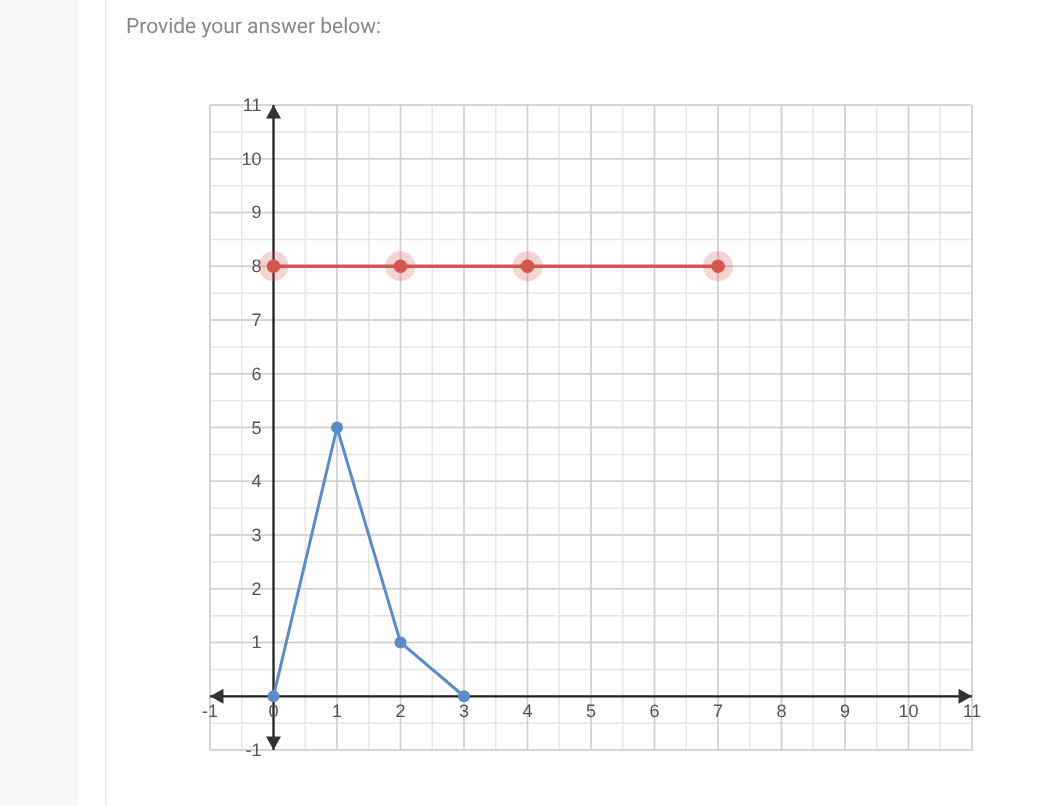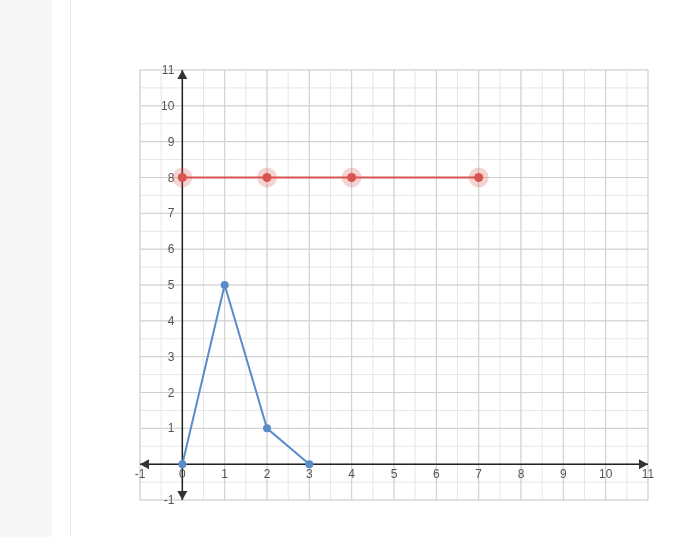--- a/index.html
+++ b/index.html
@@ -20,20 +20,21 @@
 .red-line{stroke:#d9534f;stroke-width:2.2;fill:none;}
 .red-pt{fill:#d9534f;}
 .red-halo{fill:#d9534f;opacity:0.25;}
 </style>
 </head>
 <body>
 <div class="page">
   <div class="leftbar"></div>
   <div class="divider"></div>
   <div class="content">
+    <div class="prompt">Provide your answer below:</div>
 
     <div class="chart-wrap">
       <svg viewBox="0 0 570 470" width="570" height="470">
         <g id="grid">
             <line x1="48" y1="440" x2="48" y2="10" class="minor-grid"></line>
             <line x1="69.16666666666666" y1="440" x2="69.16666666666666" y2="10" class="minor-grid"></line>
             <line x1="90.33333333333333" y1="440" x2="90.33333333333333" y2="10" class="minor-grid"></line>
             <line x1="111.5" y1="440" x2="111.5" y2="10" class="minor-grid"></line>
             <line x1="132.66666666666666" y1="440" x2="132.66666666666666" y2="10" class="minor-grid"></line>
             <line x1="153.83333333333334" y1="440" x2="153.83333333333334" y2="10" class="minor-grid"></line>

